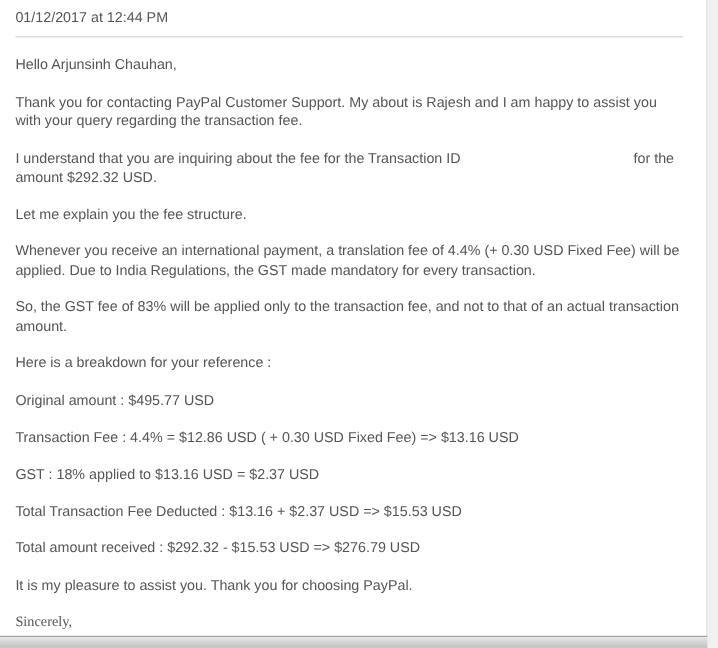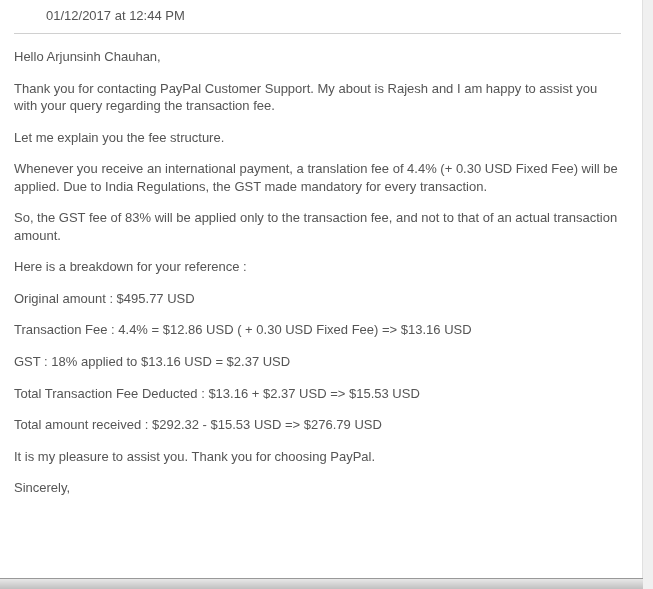--- a/index.html
+++ b/index.html
@@ -13,37 +13,37 @@
       position: relative;
     }
     .container {
       padding: 8px 14px;
       box-sizing: border-box;
     }
     .timestamp {
       font-size: 13px;
       color: #555;
       padding-bottom: 10px;
-      margin-left: 32px;
     }
     .divider {
       border-top: 1px solid #d0d0d0;
       margin-bottom: 14px;
     }
     .body-text p {
       font-size: 13px;
       color: #555;
-      margin: 0 0 14px 0;
+      margin: 16px 0 14px 0;
       line-height: 1.35;
     }
     .sig {
       font-size: 13px;
       color: #555;
       margin: 0;
       line-height: 1.35;
+      font-family: Liberation Serif, serif;
     }
     .right-edge {
       position: absolute;
       top: 0;
       right: 0;
       width: 10px;
       height: 100%;
       background: #f0f0f0;
       border-left: 1px solid #e0e0e0;
     }
@@ -63,20 +63,21 @@
 </head>
 <body>
 
 <div class="content-wrap">
   <div class="container">
     <div class="timestamp">01/12/2017 at 12:44 PM</div>
     <div class="divider"></div>
     <div class="body-text">
       <p>Hello Arjunsinh Chauhan,</p>
       <p>Thank you for contacting PayPal Customer Support. My about is Rajesh and I am happy to assist you with your query regarding the transaction fee.</p>
+      <p><span>I understand that you are inquiring about the fee for the Transaction ID </span><span style="display:inline-block;width:150px;"></span><span> for the amount $292.32 USD.</span></p>
       <p>Let me explain you the fee structure.</p>
       <p>Whenever you receive an international payment, a translation fee of 4.4% (+ 0.30 USD Fixed Fee) will be applied. Due to India Regulations, the GST made mandatory for every transaction.</p>
       <p>So, the GST fee of 83% will be applied only to the transaction fee, and not to that of an actual transaction amount.</p>
       <p>Here is a breakdown for your reference :</p>
       <p>Original amount : $495.77 USD</p>
       <p>Transaction Fee : 4.4% = $12.86 USD ( + 0.30 USD Fixed Fee) =&gt; $13.16 USD</p>
       <p>GST : 18% applied to $13.16 USD = $2.37 USD</p>
       <p>Total Transaction Fee Deducted : $13.16 + $2.37 USD =&gt; $15.53 USD</p>
       <p>Total amount received  : $292.32 - $15.53 USD =&gt; $276.79 USD</p>
       <p>It is my pleasure to assist you. Thank you for choosing PayPal.</p>

